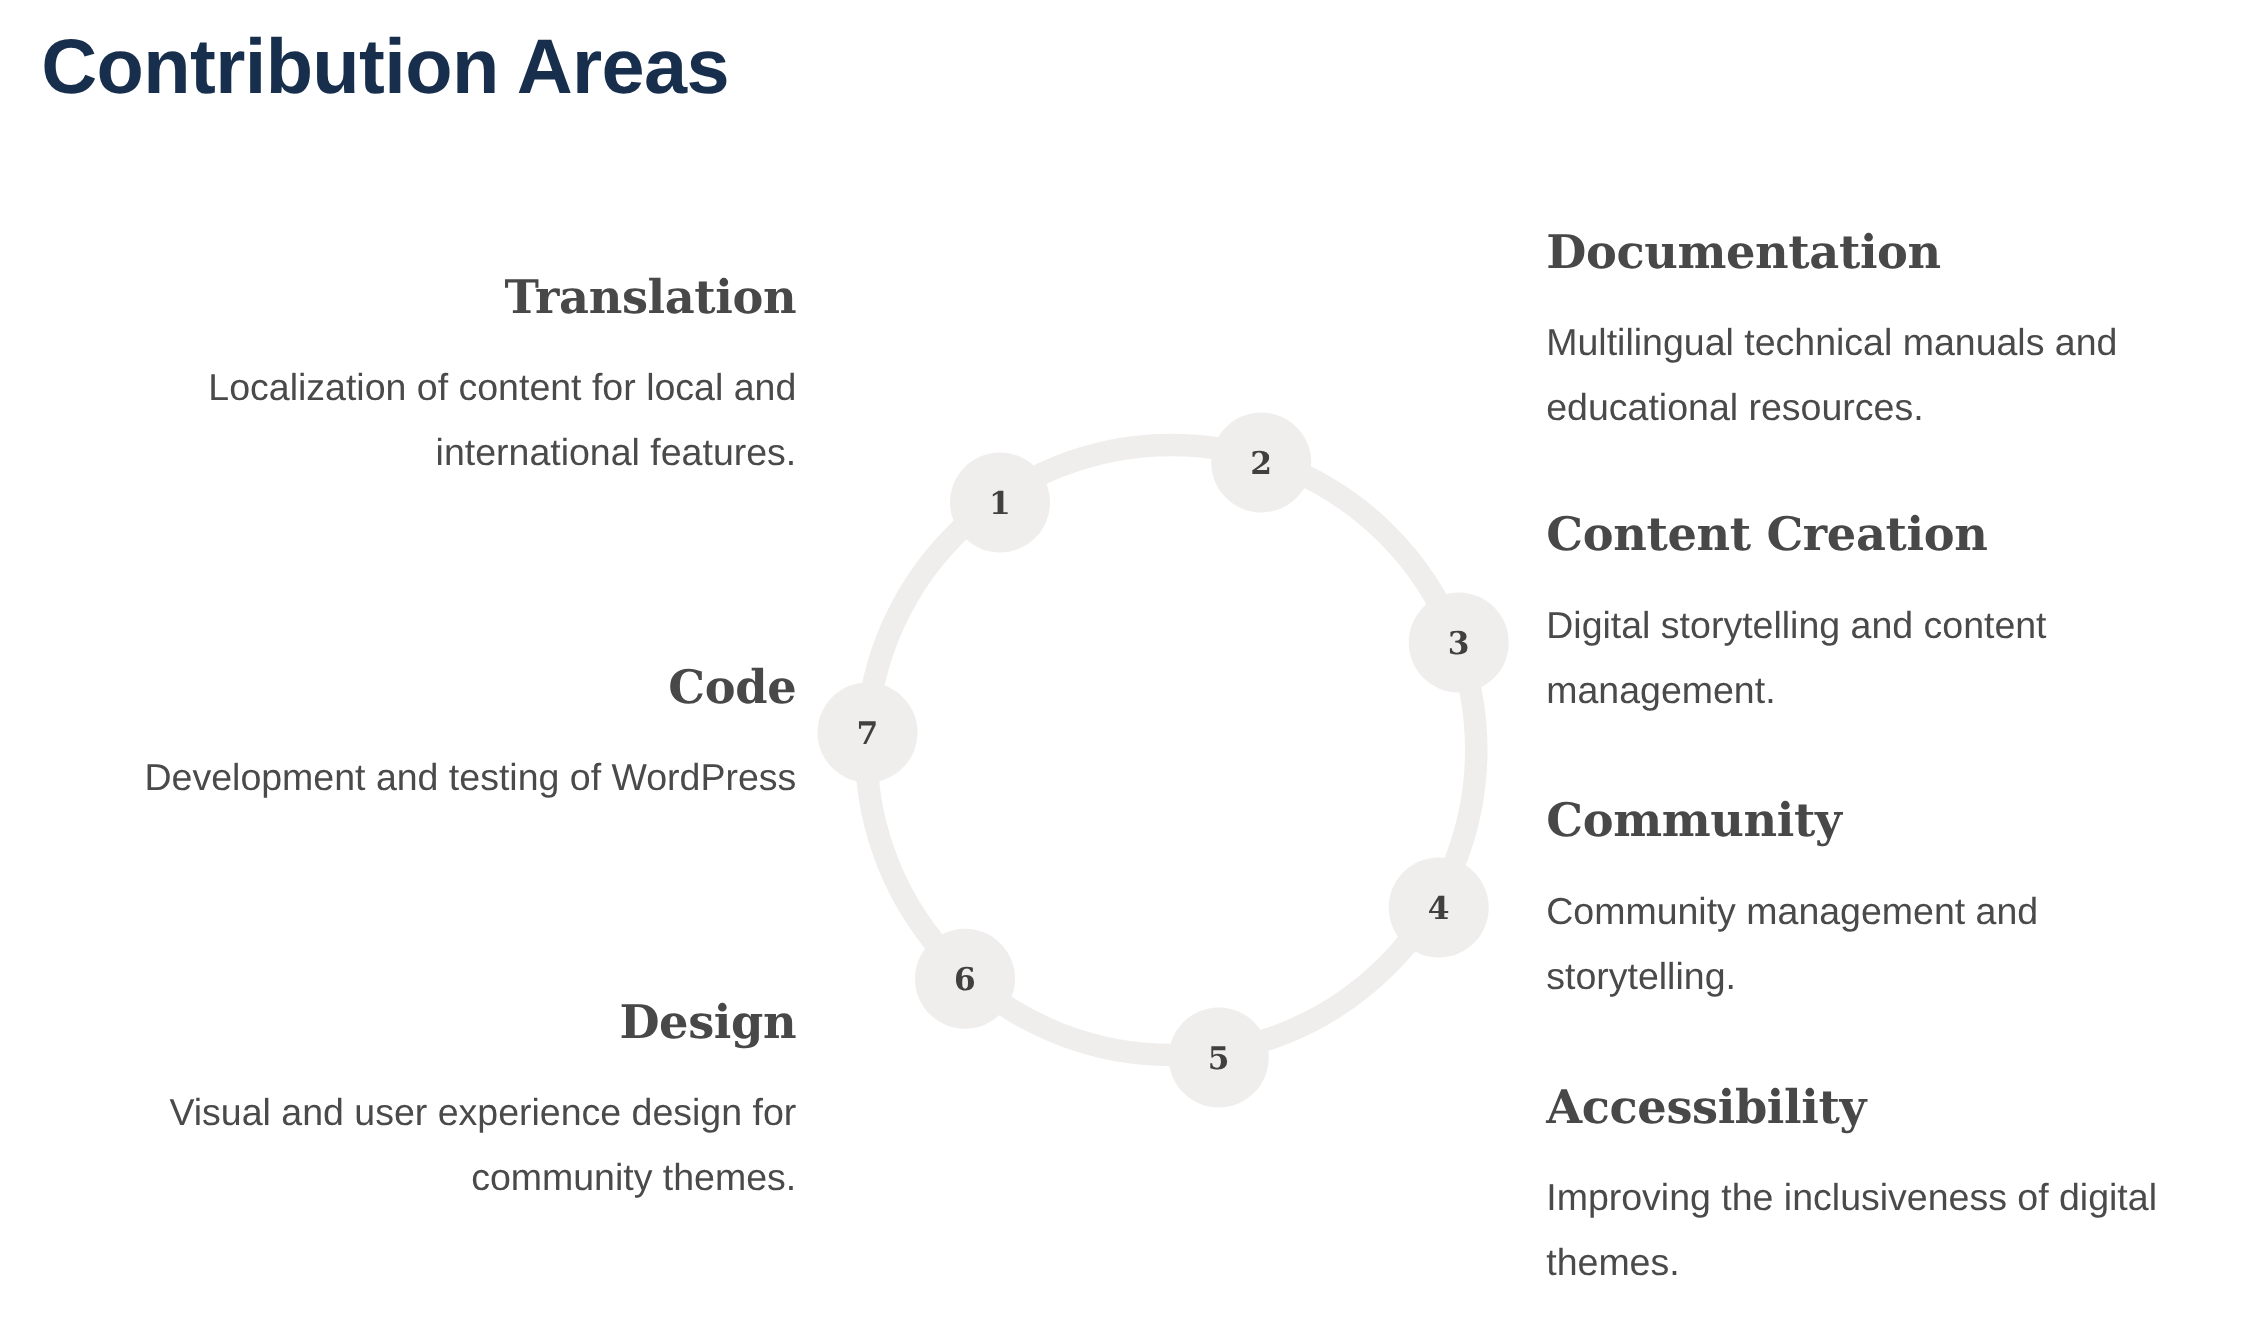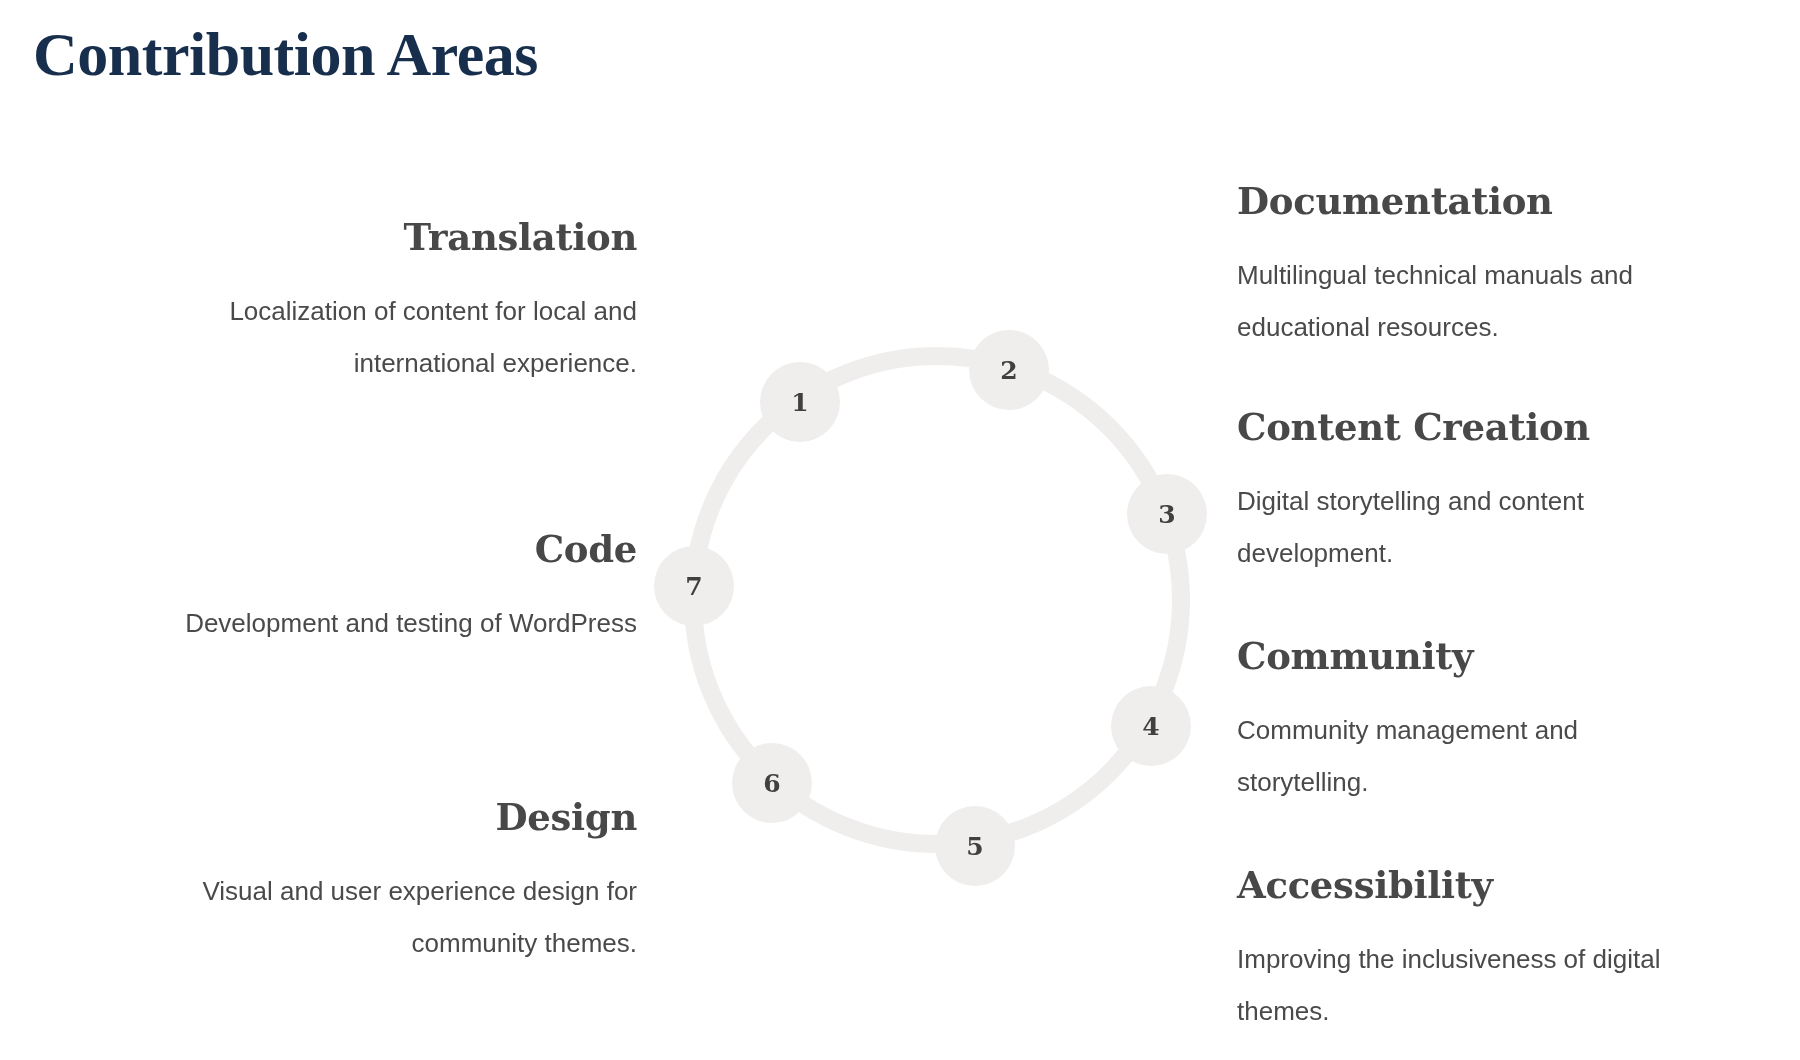--- a/index.html
+++ b/index.html
@@ -11,21 +11,21 @@
       width: 1800px;
       height: 1060px;
       position: relative;
       overflow: hidden;
     }
     .page-title {
       position: absolute;
       left: 33px;
       top: 14px;
       margin: 0;
-      font-family: Liberation Serif, serif;
+      font-family: Liberation Sans, sans-serif;
       font-weight: bold;
       font-size: 62px;
       line-height: 80px;
       color: #172e4d;
       letter-spacing: -0.5px;
       white-space: nowrap;
     }
     .area {
       position: absolute;
       width: 560px;
@@ -42,21 +42,21 @@
       font-weight: bold;
       font-size: 37px;
       line-height: 48px;
       color: #484848;
       white-space: nowrap;
       letter-spacing: -0.3px;
     }
     .area-desc {
       margin: 24px 0 0 0;
       font-family: "Liberation Sans", "DejaVu Sans", sans-serif;
-      font-size: 26px;
+      font-size: 30px;
       line-height: 52px;
       color: #4a4a4a;
     }
     .area-desc .line {
       display: block;
       white-space: nowrap;
     }
     .diagram {
       position: absolute;
       left: 0;
@@ -109,21 +109,21 @@
   <g class="node">
     <circle cx="694" cy="586" r="40" fill="#f0eded"></circle>
     <text class="node-label" x="694" y="595" text-anchor="middle">7</text>
   </g>
 </svg>
 
 <div class="area left" style="left:77px; top:213px;">
   <h2 class="area-title">Translation</h2>
   <p class="area-desc">
     <span class="line">Localization of content for local and</span>
-    <span class="line">international experience.</span>
+    <span class="line">international features.</span>
   </p>
 </div>
 
 <div class="area left" style="left:77px; top:525px;">
   <h2 class="area-title">Code</h2>
   <p class="area-desc">
     <span class="line">Development and testing of WordPress</span>
   </p>
 </div>
 
@@ -140,21 +140,21 @@
   <p class="area-desc">
     <span class="line">Multilingual technical manuals and</span>
     <span class="line">educational resources.</span>
   </p>
 </div>
 
 <div class="area right" style="left:1237px; top:403px;">
   <h2 class="area-title">Content Creation</h2>
   <p class="area-desc">
     <span class="line">Digital storytelling and content</span>
-    <span class="line">development.</span>
+    <span class="line">management.</span>
   </p>
 </div>
 
 <div class="area right" style="left:1237px; top:632px;">
   <h2 class="area-title">Community</h2>
   <p class="area-desc">
     <span class="line">Community management and</span>
     <span class="line">storytelling.</span>
   </p>
 </div>

